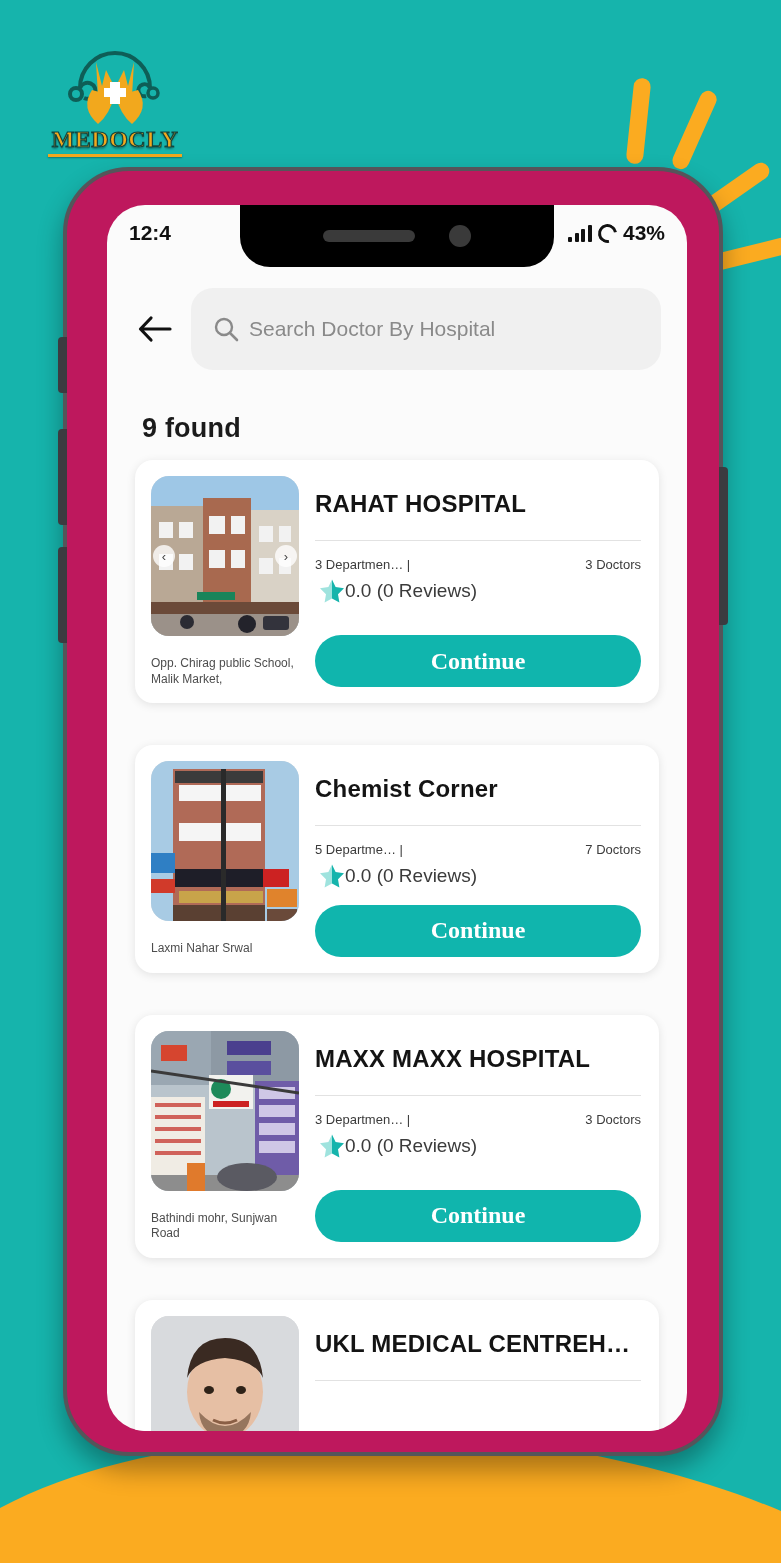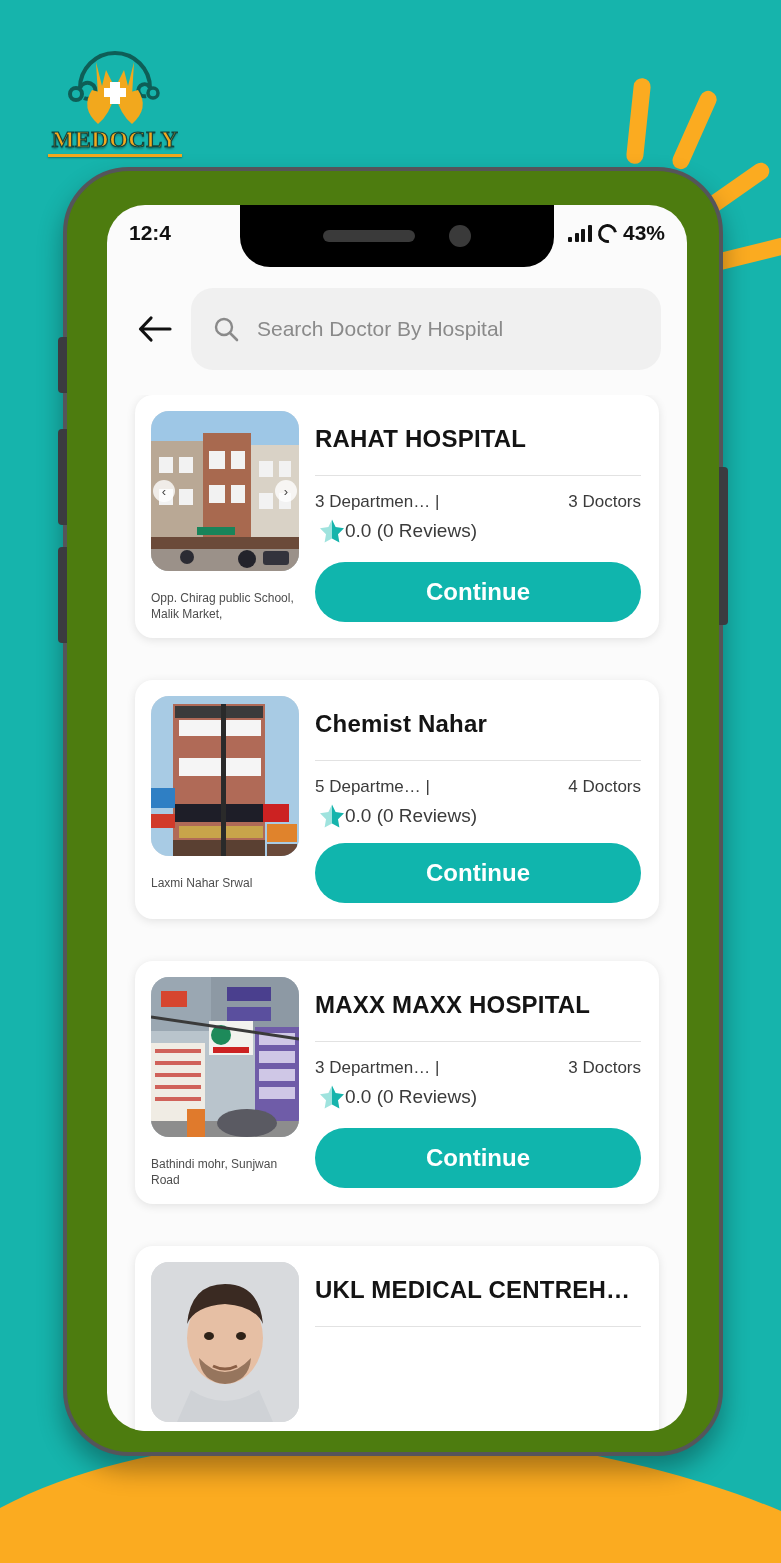--- a/index.html
+++ b/index.html
@@ -35,21 +35,21 @@
 
   
   #sparkles { position:absolute; left:612px; top:78px; width:175px; height:180px; z-index:4; }
   #sparkles i {
     position:absolute; display:block; background:#fbab20; border-radius:12px;
   }
 
   
   #phone {
     position:absolute; left:63px; top:167px; width:660px; height:1289px; z-index:6;
-    background:#4d7c0f;
+    background:#be185d;
     border-radius:66px;
     border:4px solid #55555a;
     box-shadow:0 14px 26px rgba(0,0,0,.33);
   }
   .sidebtn { position:absolute; background:#3b3b40; border-radius:4px; }
   #btn-mute  { left:-9px; top:166px; width:9px;  height:56px;  border-radius:4px 0 0 4px;}
   #btn-volup { left:-9px; top:258px; width:9px;  height:96px;  border-radius:4px 0 0 4px;}
   #btn-voldn { left:-9px; top:376px; width:9px;  height:96px;  border-radius:4px 0 0 4px;}
   #btn-power { right:-9px; top:296px; width:9px; height:158px; border-radius:0 4px 4px 0;}
 
@@ -89,21 +89,21 @@
   #frontcam { width:22px; height:22px; background:#3a3a3a; border-radius:50%; }
 
   
   #header {
     position:absolute; left:0; top:72px; width:100%; height:104px;
     display:flex; align-items:center; padding:0 26px; gap:14px;
   }
   #back-arrow { width:44px; height:44px; flex:0 0 44px; display:flex; align-items:center; justify-content:center; cursor:pointer;}
   #searchbar {
     flex:1; height:82px; background:#f0f0f0; border-radius:22px;
-    display:flex; align-items:center; padding:0 22px; gap:18px;
+    display:flex; align-items:center; padding:0 22px; gap:10px;
   }
   #search-input {
     border:0; background:transparent; outline:none; flex:1;
     font-family:"Liberation Sans", sans-serif; font-size:21px; color:#8a8a8a;
   }
   #search-input::placeholder { color:#8a8a8a; }
 
   
   #list { position:absolute; left:0; top:190px; width:100%; bottom:0; overflow:hidden; }
   #found-count {
@@ -132,28 +132,28 @@
   .carousel-btn.prev{ left:2px; }
   .carousel-btn.next{ right:2px; }
   .addr { margin-top:20px; font-size:12px; color:#4d4d4d; line-height:1.3; }
   .card-right { flex:1; min-width:0; display:flex; flex-direction:column; }
   .hname {
     font-size:24px; font-weight:bold; color:#141414; letter-spacing:.2px;
     white-space:nowrap; overflow:hidden; text-overflow:ellipsis;
     padding:14px 0 22px 0;
   }
   .divider { height:1px; background:#e2e2e2; margin-bottom:16px; }
-  .meta { display:flex; justify-content:space-between; font-size:17px; color:#3b3b3b; }
+  .meta { display:flex; justify-content:space-between; font-size:13px; color:#3b3b3b; }
   .meta .depts { white-space:nowrap; overflow:hidden; }
   .rating { display:flex; align-items:center; margin:6px 0 14px 4px; font-size:19px; color:#3b3b3b; }
   .star { width:26px; height:26px; flex:0 0 26px; }
   .continue {
-    margin-top:auto; height:60px; border:0; border-radius:34px;
+    margin-top:auto; height:52px; border:0; border-radius:34px;
     background:#10b5ad; color:#fff;
-    font-family:Liberation Sans, sans-serif;
+    font-family:Liberation Serif, serif;
     font-size:24px; font-weight:bold; cursor:pointer;
   }
   .face-bg { background:#d8dadd; }
 </style>
 </head>
 <body>
 
 <div id="bg">
   <div class="teal"></div>
   <svg viewBox="0 0 781 560" preserveAspectRatio="none">
@@ -223,20 +223,21 @@
       <div id="searchbar">
         <svg width="26" height="26" viewBox="0 0 26 26">
           <circle cx="11" cy="11" r="8" fill="none" stroke="#8a8a8a" stroke-width="2.4"></circle>
           <path d="M17 17 L24 24" stroke="#8a8a8a" stroke-width="2.6" stroke-linecap="round"></path>
         </svg>
         <input id="search-input" type="text" placeholder="Search Doctor By Hospital" style="">
       </div>
     </div>
 
     <div id="list">
+      <div id="found-count">9 found</div>
 
       <div class="card">
         <div class="card-left">
           <div class="thumb">
             <svg viewBox="0 0 148 160" preserveAspectRatio="none">
               <rect width="148" height="160" fill="#9ec7e6"></rect>
               <rect y="60" width="148" height="100" fill="#cfc3b4"></rect>
               <rect x="0" y="30" width="52" height="100" fill="#b9a895"></rect>
               <rect x="52" y="22" width="48" height="108" fill="#a8694f"></rect>
               <rect x="100" y="34" width="48" height="96" fill="#d9d2c6"></rect>
@@ -305,25 +306,25 @@
               <rect x="28" y="130" width="84" height="12" fill="#c8a44a"></rect>
               <rect x="22" y="144" width="92" height="16" fill="#5a4032"></rect>
               <rect x="116" y="128" width="30" height="18" fill="#e0832c"></rect>
               <rect x="116" y="148" width="30" height="12" fill="#6a4a3a"></rect>
               <rect x="70" y="8" width="5" height="152" fill="#2a2a2a"></rect>
             </svg>
           </div>
           <div class="addr">Laxmi Nahar Srwal</div>
         </div>
         <div class="card-right">
-          <div class="hname">Chemist Nahar</div>
+          <div class="hname">Chemist Corner</div>
           <div class="divider"></div>
           <div class="meta">
             <span class="depts">5 Departme…   |</span>
-            <span>4 Doctors</span>
+            <span>7 Doctors</span>
           </div>
           <div class="rating">
             <svg class="star" viewBox="0 0 26 26">
               <defs>
                   <linearGradient id="sg2" x1="0" x2="1">
                     <stop offset="50%" stop-color="#9fe3de"></stop>
                     <stop offset="50%" stop-color="#16b4ac"></stop>
                   </linearGradient>
                 </defs>
               <path d="M13 1.5 L16.6 9 L25 10.2 L19 16.2 L20.4 24.5 L13 20.6 L5.6 24.5 L7 16.2 L1 10.2 L9.4 9 Z" fill="url(#sg2)"></path>

